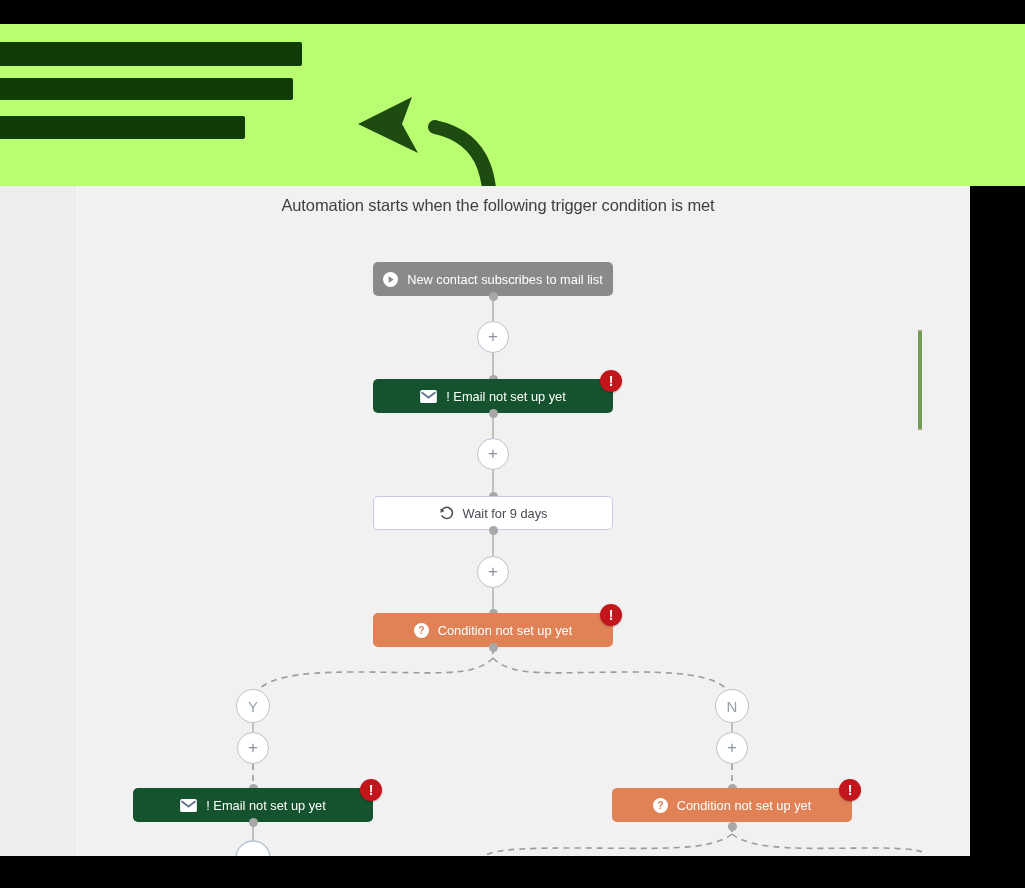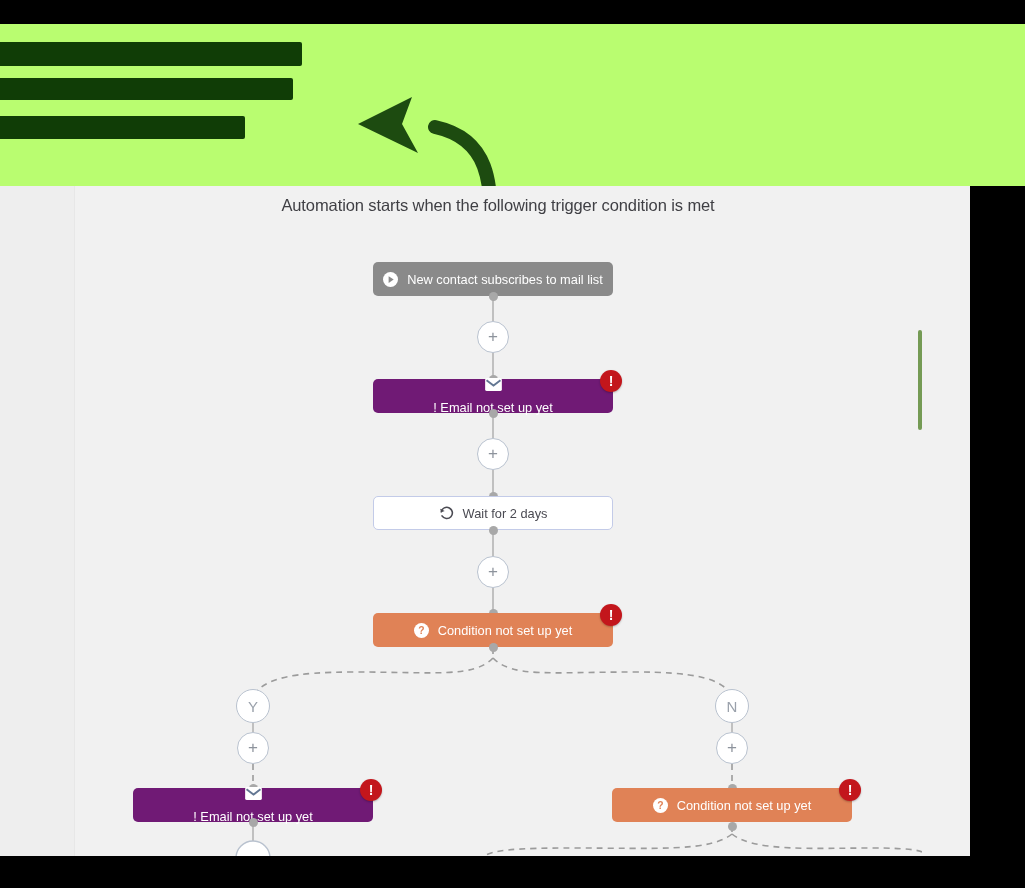--- a/index.html
+++ b/index.html
@@ -101,23 +101,22 @@
     cursor: pointer;
     user-select: none;
   }
   .node .node-label { white-space: nowrap; }
 
   .node.trigger {
     background: #8a8a8a;
     color: #ffffff;
   }
   .node.email {
-    background: #701a75;
+    background: #14532d;
     color: #ffffff;
-    flex-direction: column;
   }
   .node.wait {
     background: #ffffff;
     border: 1px solid #c3cbe8;
     color: #4a4a52;
   }
   .node.condition {
     background: #e08256;
     color: #ffffff;
   }
@@ -281,21 +280,21 @@
     </div>
 
     <div class="dot" style="left:415px; top:306px;"></div>
     <div class="node wait" style="left:299px; top:310px; width:240px;">
       <span class="icon">
         <svg width="15" height="15" viewBox="0 0 16 16">
           <path d="M2.4 6.2 A6 6 0 1 1 3.2 10.6" stroke="#4a4a52" stroke-width="1.7" fill="none" stroke-linecap="round"></path>
           <path d="M1.2 2.8 L2.4 6.6 L6.1 5.4 Z" fill="#4a4a52"></path>
         </svg>
       </span>
-      <span class="node-label">Wait for 2 days</span>
+      <span class="node-label">Wait for 9 days</span>
     </div>
     <div class="dot" style="left:415px; top:340px;"></div>
 
     <div class="circle-btn" style="left:403px; top:370px;">
       <span>+</span>
     </div>
 
     <div class="dot" style="left:415px; top:423px;"></div>
     <div class="node condition" style="left:299px; top:427px; width:240px;">
       <span class="icon">

